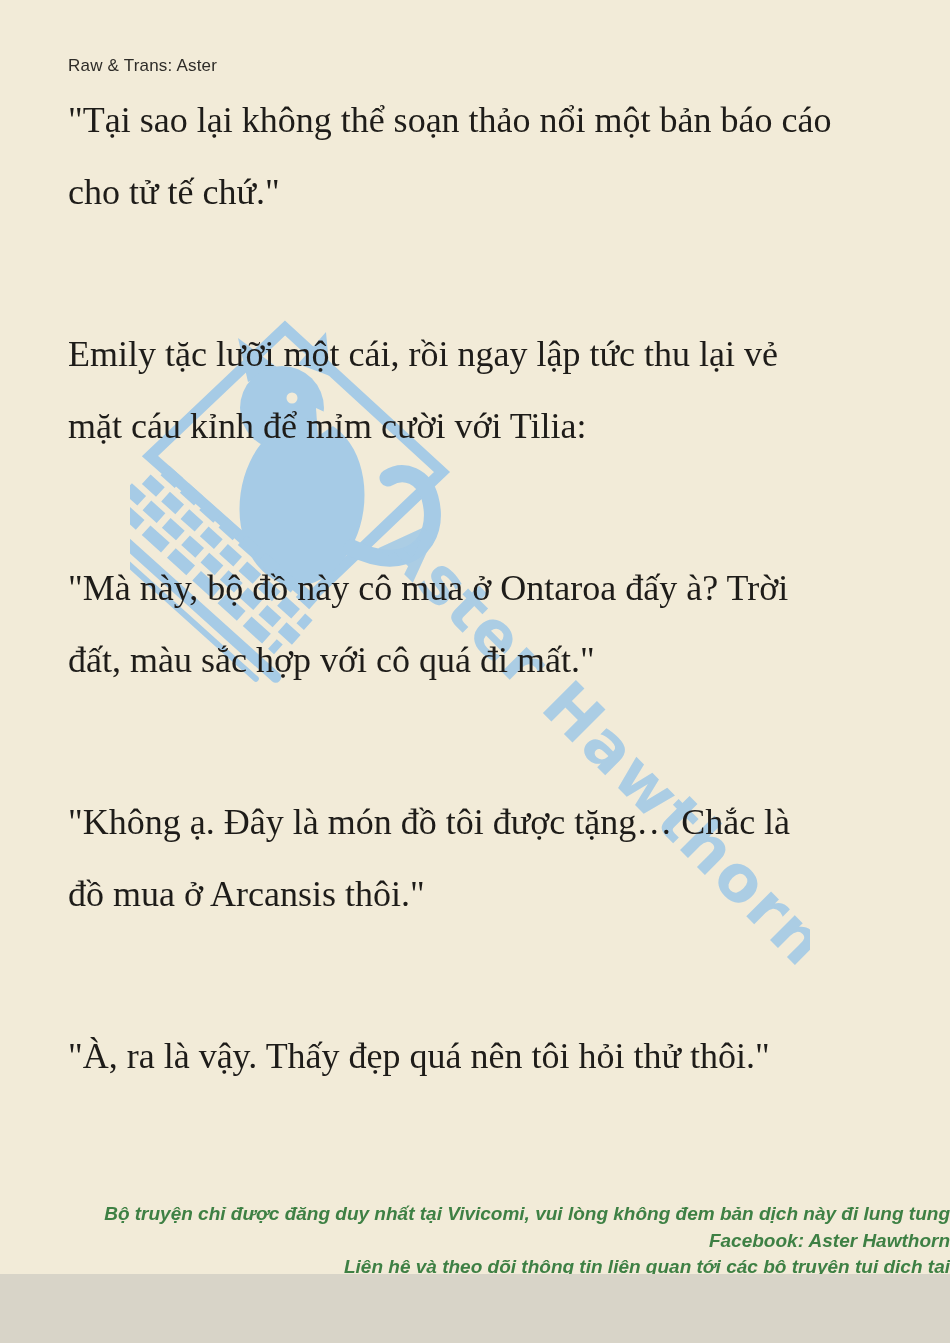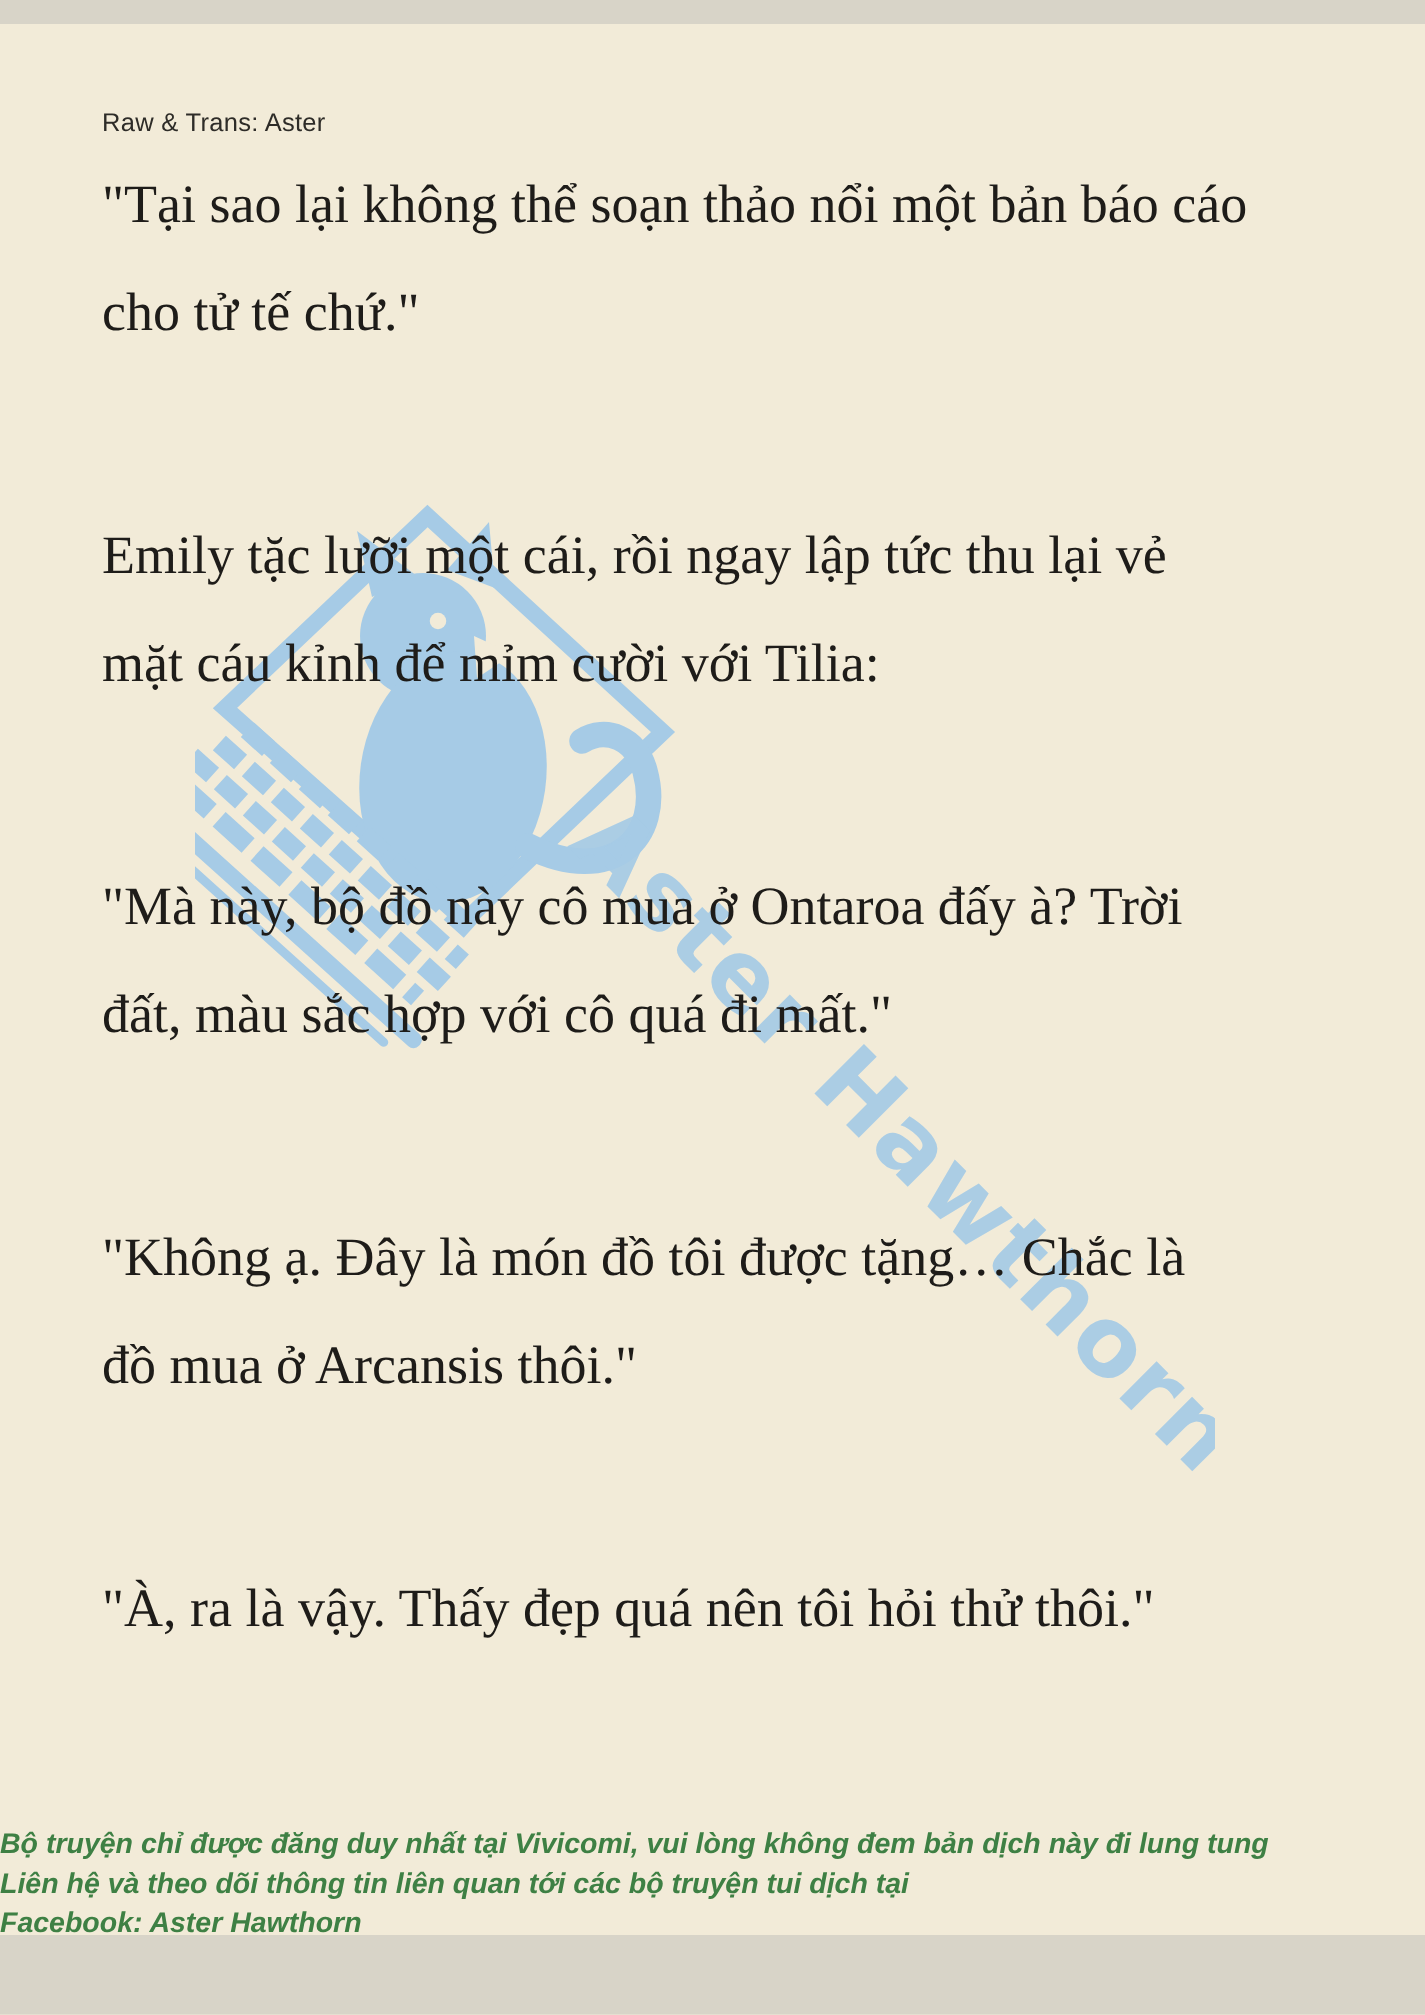--- a/index.html
+++ b/index.html
@@ -3,21 +3,20 @@
 <meta charset="utf-8">
 <style>
   html,body{margin:0;padding:0;background:#d8d4c8;}
   .page{
     position:relative;
     width:950px;height:1274px;
     background:#f2ebd8;
     overflow:hidden;
     font-family:"Liberation Serif", serif;
     color:#1e1c19;
-    margin-top:16px;
   }
   .credit{
     position:absolute;left:68px;top:56px;
     font-family:"Liberation Sans", sans-serif;
     font-size:17px;color:#2e2c28;letter-spacing:.2px;
   }
   .watermark-svg{
     position:absolute;left:130px;top:290px;
     width:680px;height:700px;
     pointer-events:none;
@@ -36,21 +35,21 @@
   }
   .content p{
     margin:0 0 90px 0;
     font-size:36px;
     line-height:72px;
     white-space:pre-line;
     color:#1e1c19;
   }
   .footer{
     position:absolute;left:0;right:0;top:1201px;
-    text-align:left;
+    text-align:right;
     font-family:"Liberation Sans", sans-serif;
     font-style:italic;
     font-weight:bold;
     font-size:19px;
     line-height:26.5px;
     color:#3e8044;
     z-index:2;
   }
   .logo-svg{
     position:absolute;left:16px;top:1286px;
@@ -117,22 +116,22 @@
 mặt cáu kỉnh để mỉm cười với Tilia:</p>
     <p>"Mà này, bộ đồ này cô mua ở Ontaroa đấy à? Trời
 đất, màu sắc hợp với cô quá đi mất."</p>
     <p>"Không ạ. Đây là món đồ tôi được tặng… Chắc là
 đồ mua ở Arcansis thôi."</p>
     <p>"À, ra là vậy. Thấy đẹp quá nên tôi hỏi thử thôi."</p>
   </div>
 
   <div class="footer">
     <div>Bộ truyện chỉ được đăng duy nhất tại Vivicomi, vui lòng không đem bản dịch này đi lung tung</div>
+    <div>Facebook: Aster Hawthorn</div>
     <div>Liên hệ và theo dõi thông tin liên quan tới các bộ truyện tui dịch tại</div>
-    <div>Facebook: Aster Hawthorn</div>
   </div>
 
   <svg class="logo-svg" viewBox="0 0 150 52" xmlns="http://www.w3.org/2000/svg">
     <defs>
       <linearGradient id="logoGrad" x1="0" y1="0" x2="1" y2="1">
         <stop offset="0" stop-color="#5f83b4"></stop>
         <stop offset="1" stop-color="#b3cce6"></stop>
       </linearGradient>
     </defs>
     <text class="logo-text" x="4" y="37" fill="url(#logoGrad)">Vcomycs</text>

